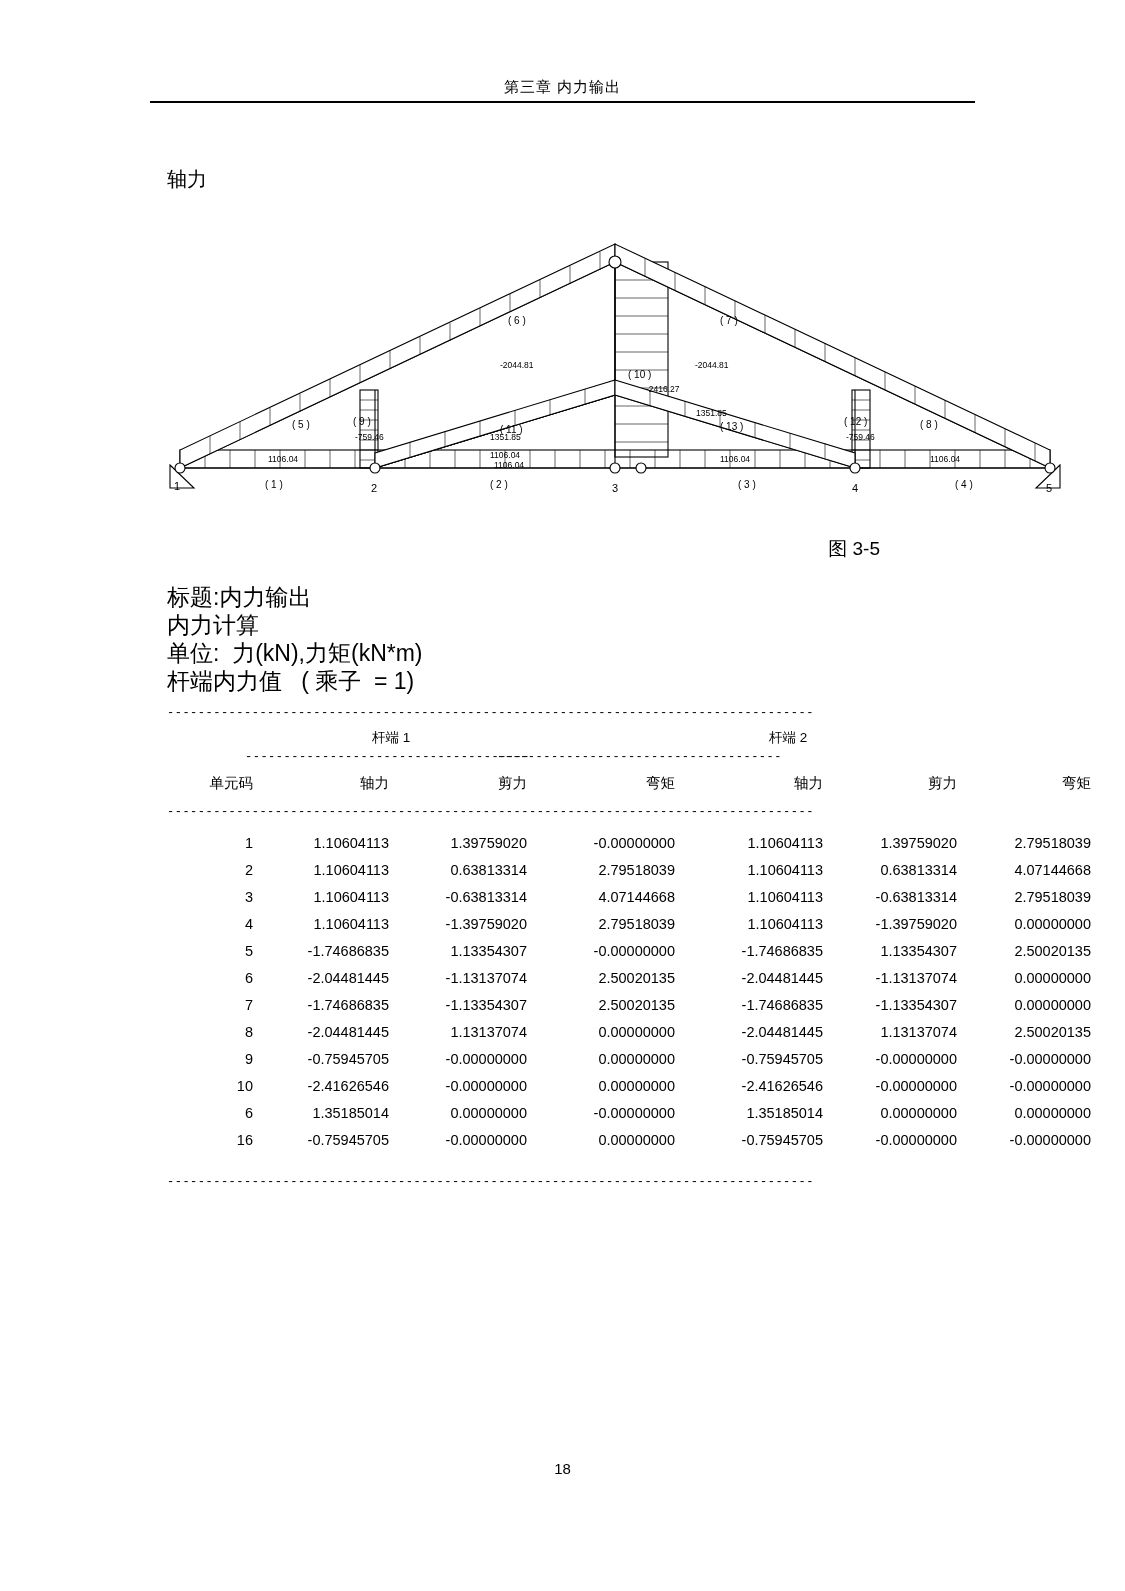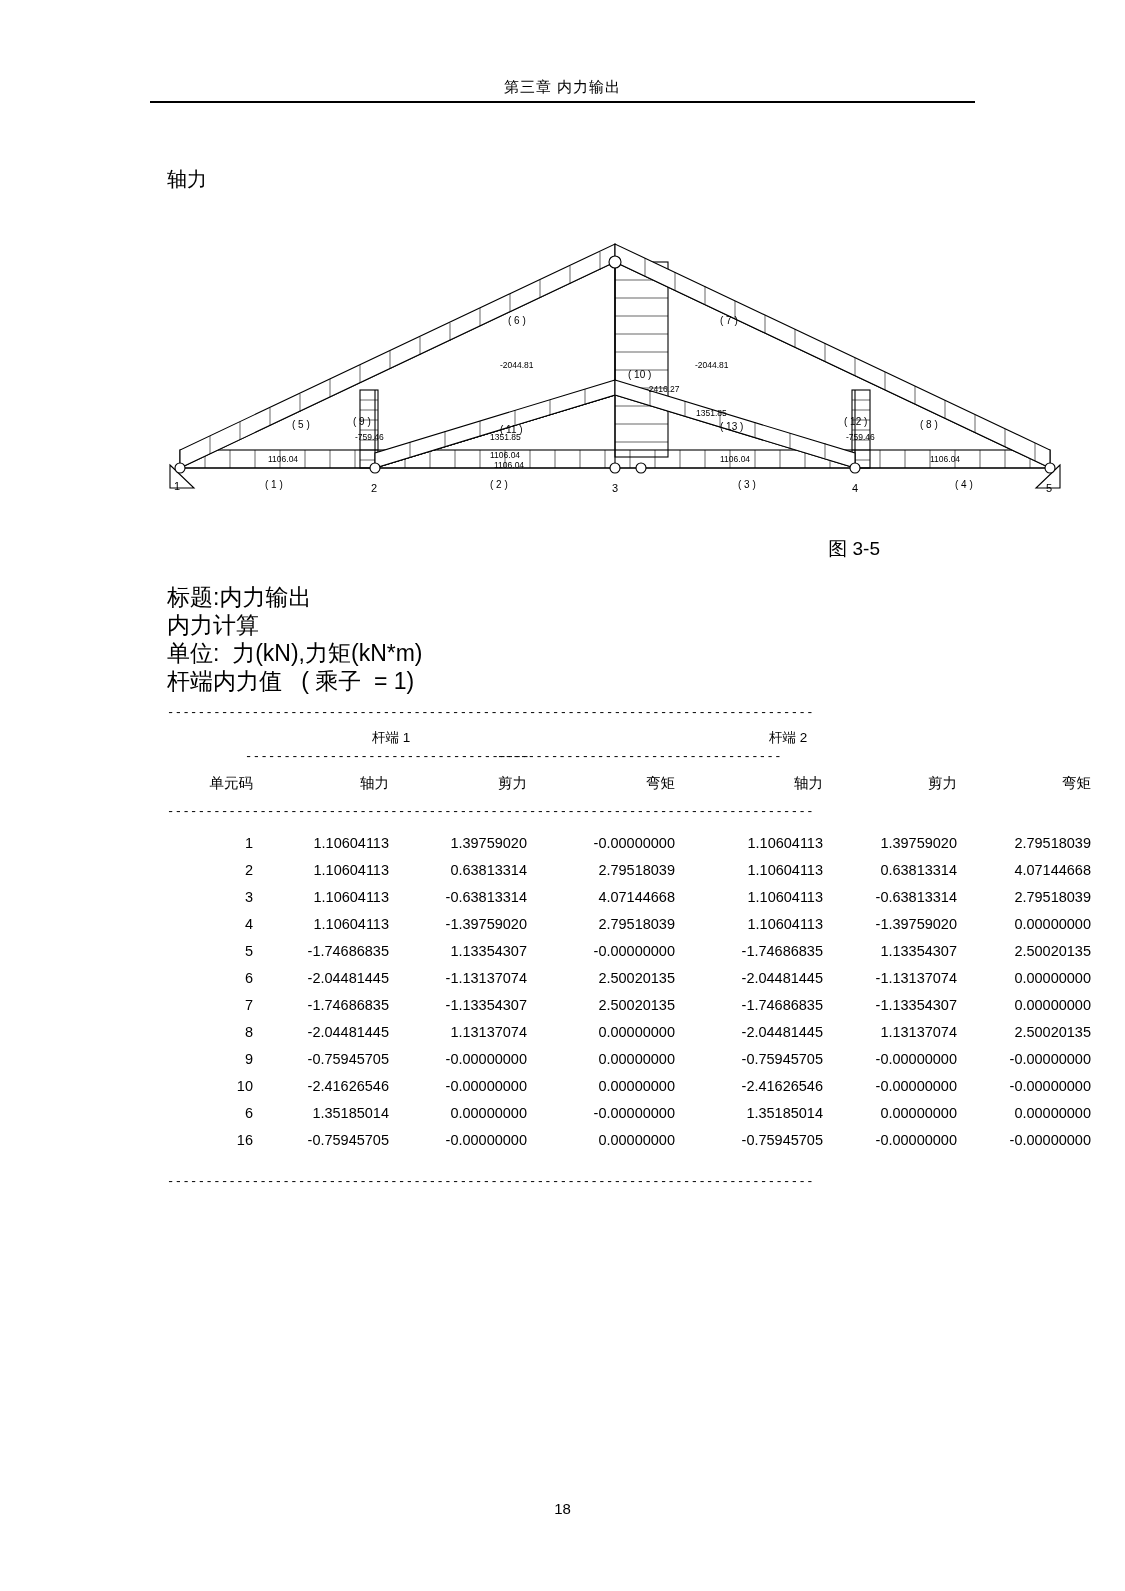--- a/index.html
+++ b/index.html
@@ -131,21 +131,20 @@
   table.data th.c6, table.data td.c6 { width: 120px; padding-right: 0px;}
   .hdr-cn { font-size: 15px; }
   
   .page-number {
     position: absolute;
     left: 0;
     top: 1460px;
     width: 1125px;
     text-align: center;
     font-size: 15px;
-    margin-top: 40px;
   }
   svg text { font-family: "Liberation Sans", sans-serif; }
 </style>
 </head>
 <body>
 
 <div class="page">
 
   <div class="header">第三章  内力输出</div>
   <div class="header-rule"></div>

